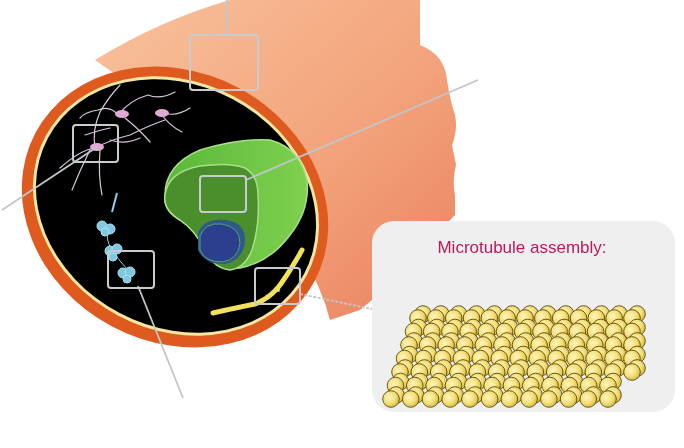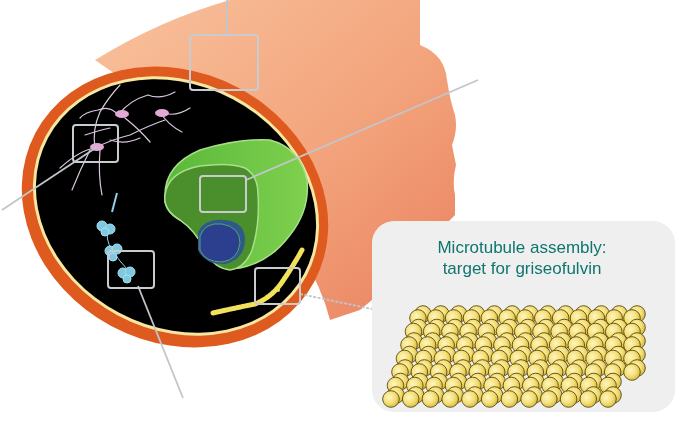--- a/index.html
+++ b/index.html
@@ -1,21 +1,21 @@
 <!DOCTYPE html>
 <html><head>
   <meta charset="utf-8">
   <style>
     html, body { margin: 0; padding: 0; background: #ffffff; }
     body { width: 684px; height: 448px; overflow: hidden; position: relative; font-family: "Liberation Sans", sans-serif; }
     #stage { position: absolute; left: 0; top: 0; width: 684px; height: 448px; }
     .callout-text {
       position: absolute; left: 372px; top: 237px; width: 300px;
       text-align: center; font-family: "Liberation Sans", sans-serif;
-      font-size: 17px; line-height: 21px; color: #0f766e;
+      font-size: 17px; line-height: 21px; color: #be185d;
     }
   </style>
 </head>
 <body>
 
 <svg id="stage" viewBox="0 0 684 448" xmlns="http://www.w3.org/2000/svg">
   <defs>
     <linearGradient id="tubeGrad" x1="0" y1="0" x2="1" y2="1">
       <stop offset="0" stop-color="#f8c29d"></stop>
       <stop offset="0.55" stop-color="#f3a47c"></stop>
@@ -287,14 +287,13 @@
       <circle cx="529.0909090909091" cy="399" r="8.3" fill="url(#ballGrad)" stroke="#5a4a12" stroke-width="0.9"></circle>
       <circle cx="548.8181818181818" cy="399" r="8.3" fill="url(#ballGrad)" stroke="#5a4a12" stroke-width="0.9"></circle>
       <circle cx="568.5454545454545" cy="399" r="8.3" fill="url(#ballGrad)" stroke="#5a4a12" stroke-width="0.9"></circle>
       <circle cx="588.2727272727273" cy="399" r="8.3" fill="url(#ballGrad)" stroke="#5a4a12" stroke-width="0.9"></circle>
       <circle cx="608" cy="399" r="8.3" fill="url(#ballGrad)" stroke="#5a4a12" stroke-width="0.9"></circle>
     </g>
 </svg>
 
 <div class="callout-text">
   <div>Microtubule assembly:</div>
-  <div>target for griseofulvin</div>
 </div>
 
 </body></html>

